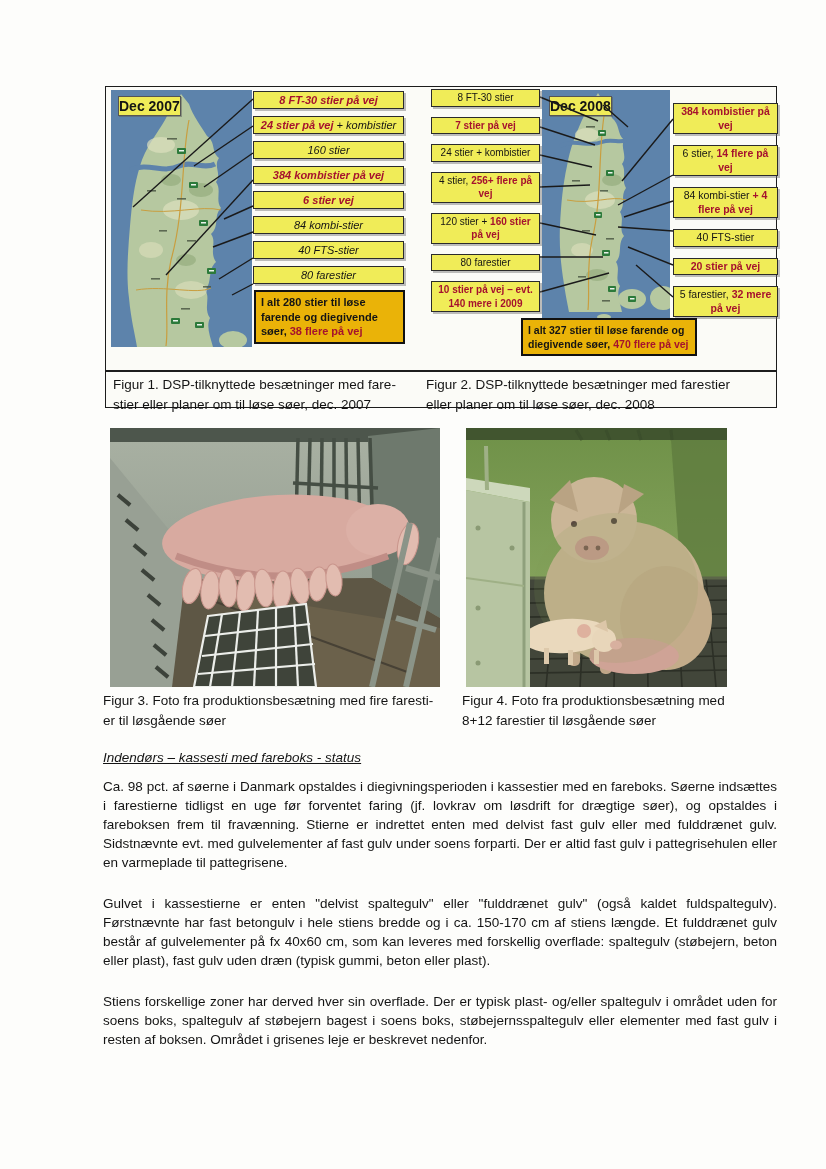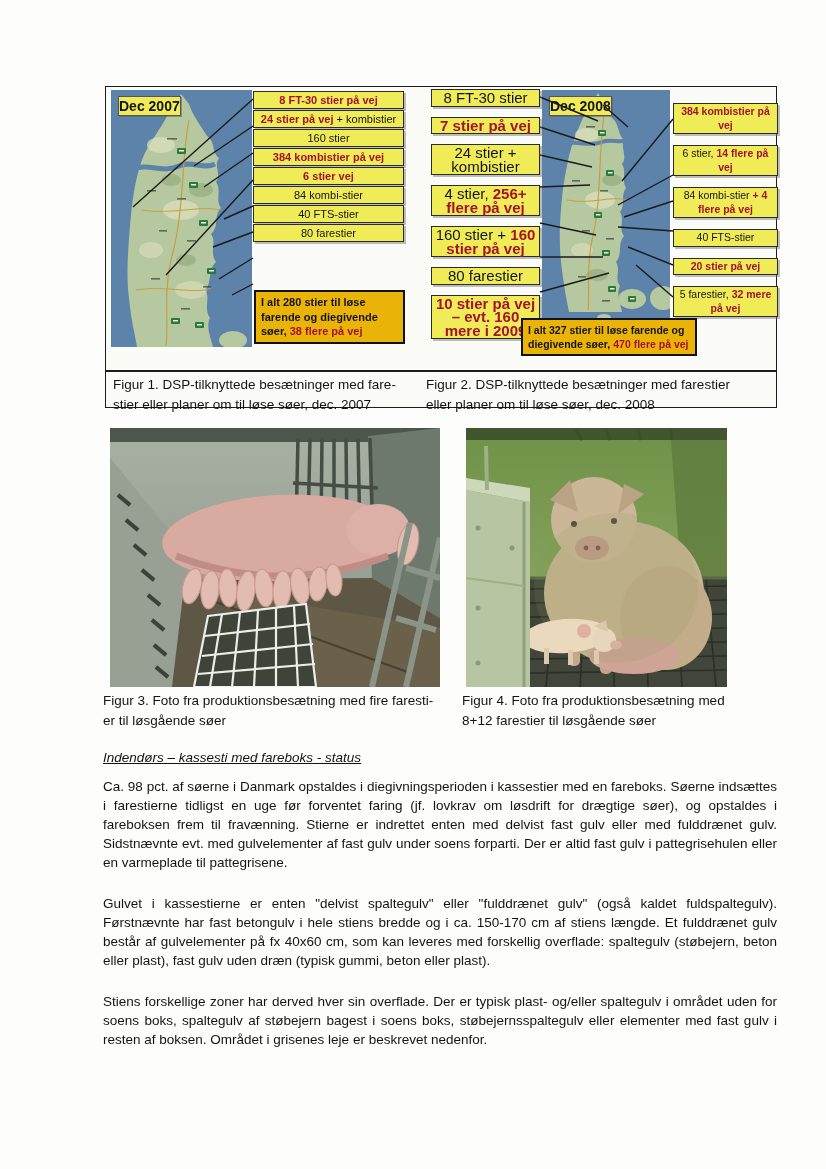--- a/index.html
+++ b/index.html
@@ -14,22 +14,22 @@
     border:1.5px solid #1c1c1c; background:#fbfbf7; }
   .figbox .divider { position:absolute; left:0; top:283px; width:100%; height:1.5px; background:#1c1c1c; }
   .map { position:absolute; overflow:hidden; }
   .map svg { display:block; }
   .map1 { left:5px; top:3px; width:141px; height:257px; }
   .map2 { left:436px; top:3px; width:128px; height:232px; }
   .map-tag { position:absolute; left:7px; top:6px; background:#f0ec58; border:1px solid #555;
     font-weight:bold; font-size:14px; padding:1px 0; box-shadow:1px 1px 0 rgba(90,90,90,.5); }
   .connectors { position:absolute; left:0; top:0; width:672px; height:322px; z-index:4; pointer-events:none; }
   .labels-col { position:absolute; display:flex; flex-direction:column; z-index:5; }
-  .col-left  { left:147px; top:4px;  width:151px; gap:1px;  font-size:11px; }
-  .col-mid   { left:325px; top:2px;  width:109px; gap:10px; font-size:15px; }
+  .col-left  { left:147px; top:4px;  width:151px; gap:7px;  font-size:11px;font-style:italic; }
+  .col-mid   { left:325px; top:2px;  width:109px; gap:10px; font-size:10px; }
   .col-right { left:567px; top:16px; width:105px; gap:11px; font-size:10.5px; }
   .ylabel { background:#f0ec58; border:1.5px solid #2b2b2b; text-align:center;
     padding:1px 2px; line-height:13.5px; box-shadow:2px 2px 0 rgba(110,110,110,.45); }
   .col-left .ylabel { line-height:14px; }
   .seg-red   { color:#a5122e; font-weight:bold; }
   .seg-black { color:#141414; font-weight:normal; }
   .summary { position:absolute; background:#eab308; border:2.5px solid #111; z-index:6;
     padding:3px 5px; line-height:14.5px; text-align:left; }
   .summary .seg-black { font-weight:bold; }
   .summary1 { left:148px; top:203px; width:151px; font-size:11px; }
@@ -185,23 +185,23 @@
         <div class="ylabel"><span class="seg-red">6 stier vej</span></div>
         <div class="ylabel"><span class="seg-black">84 kombi-stier</span></div>
         <div class="ylabel"><span class="seg-black">40 FTS-stier</span></div>
         <div class="ylabel"><span class="seg-black">80 farestier</span></div>
       </div>
     <div class="labels-col col-mid" id="col-mid">
         <div class="ylabel"><span class="seg-black">8 FT-30 stier</span></div>
         <div class="ylabel"><span class="seg-red">7 stier på vej</span></div>
         <div class="ylabel"><span class="seg-black">24 stier + kombistier</span></div>
         <div class="ylabel"><span class="seg-black">4 stier, </span><span class="seg-red">256+ flere på vej</span></div>
-        <div class="ylabel"><span class="seg-black">160 stier + </span><span class="seg-red">160 stier på vej</span></div>
+        <div class="ylabel"><span class="seg-black">120 stier + </span><span class="seg-red">160 stier på vej</span></div>
         <div class="ylabel"><span class="seg-black">80 farestier</span></div>
-        <div class="ylabel"><span class="seg-red">10 stier på vej – evt. 160 mere i 2009</span></div>
+        <div class="ylabel"><span class="seg-red">10 stier på vej – evt. 140 mere i 2009</span></div>
       </div>
     <div class="labels-col col-right" id="col-right">
         <div class="ylabel"><span class="seg-red">384 kombistier på vej</span></div>
         <div class="ylabel"><span class="seg-black">6 stier, </span><span class="seg-red">14 flere på vej</span></div>
         <div class="ylabel"><span class="seg-black">84 kombi-stier </span><span class="seg-red">+ 4 flere på vej</span></div>
         <div class="ylabel"><span class="seg-black">40 FTS-stier</span></div>
         <div class="ylabel"><span class="seg-red">20 stier på vej</span></div>
         <div class="ylabel"><span class="seg-black">5 farestier, </span><span class="seg-red">32 mere på vej</span></div>
       </div>
 

